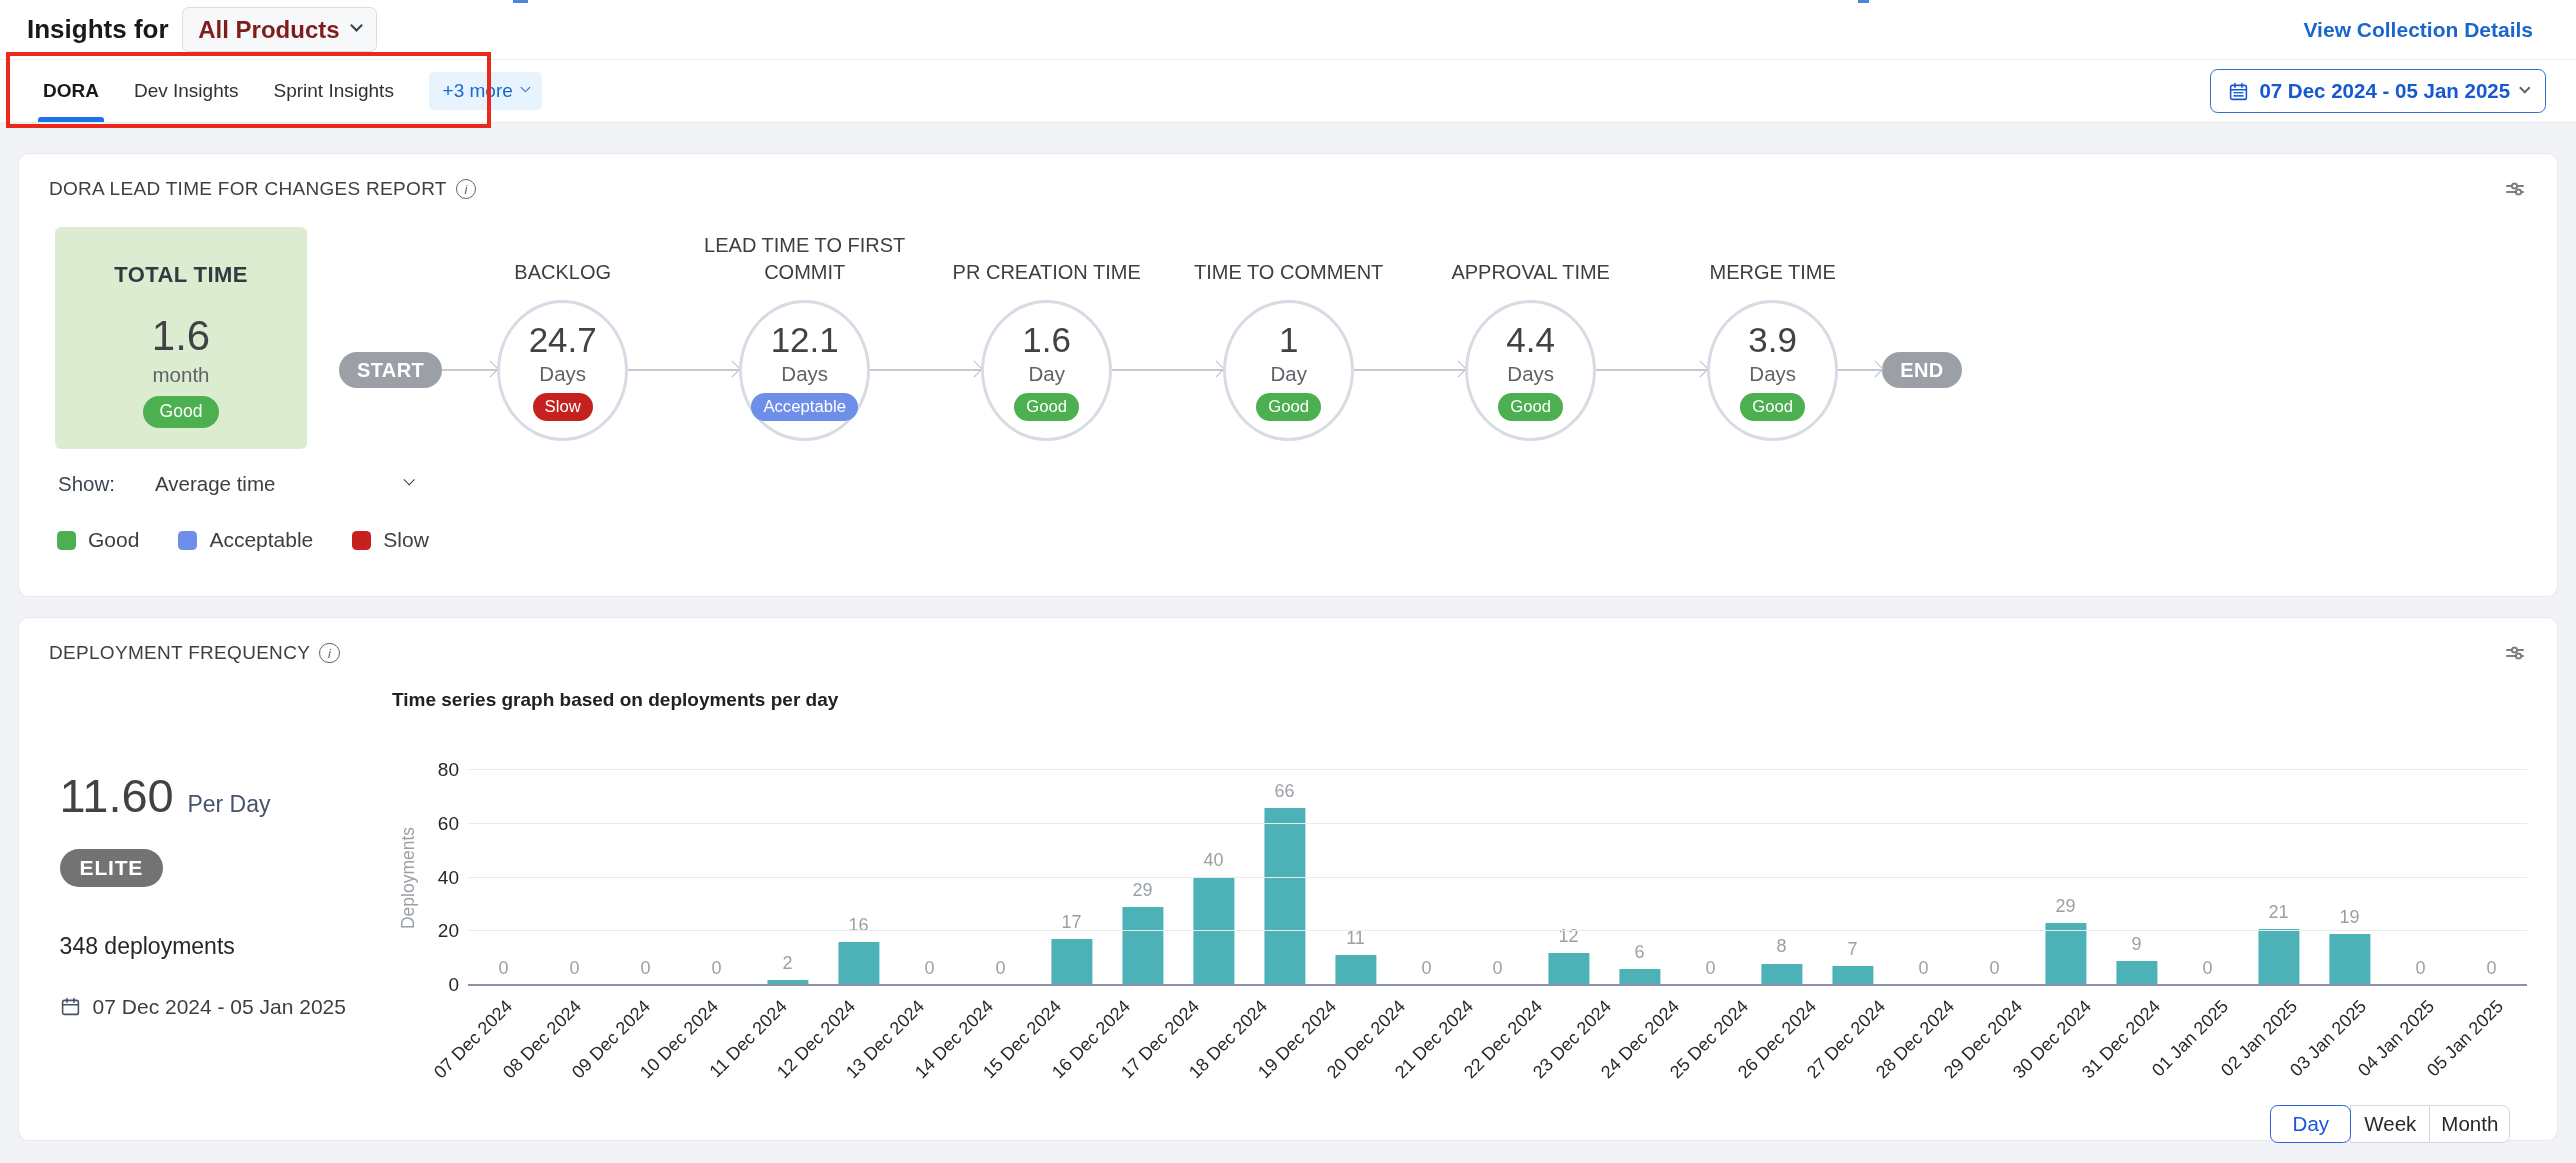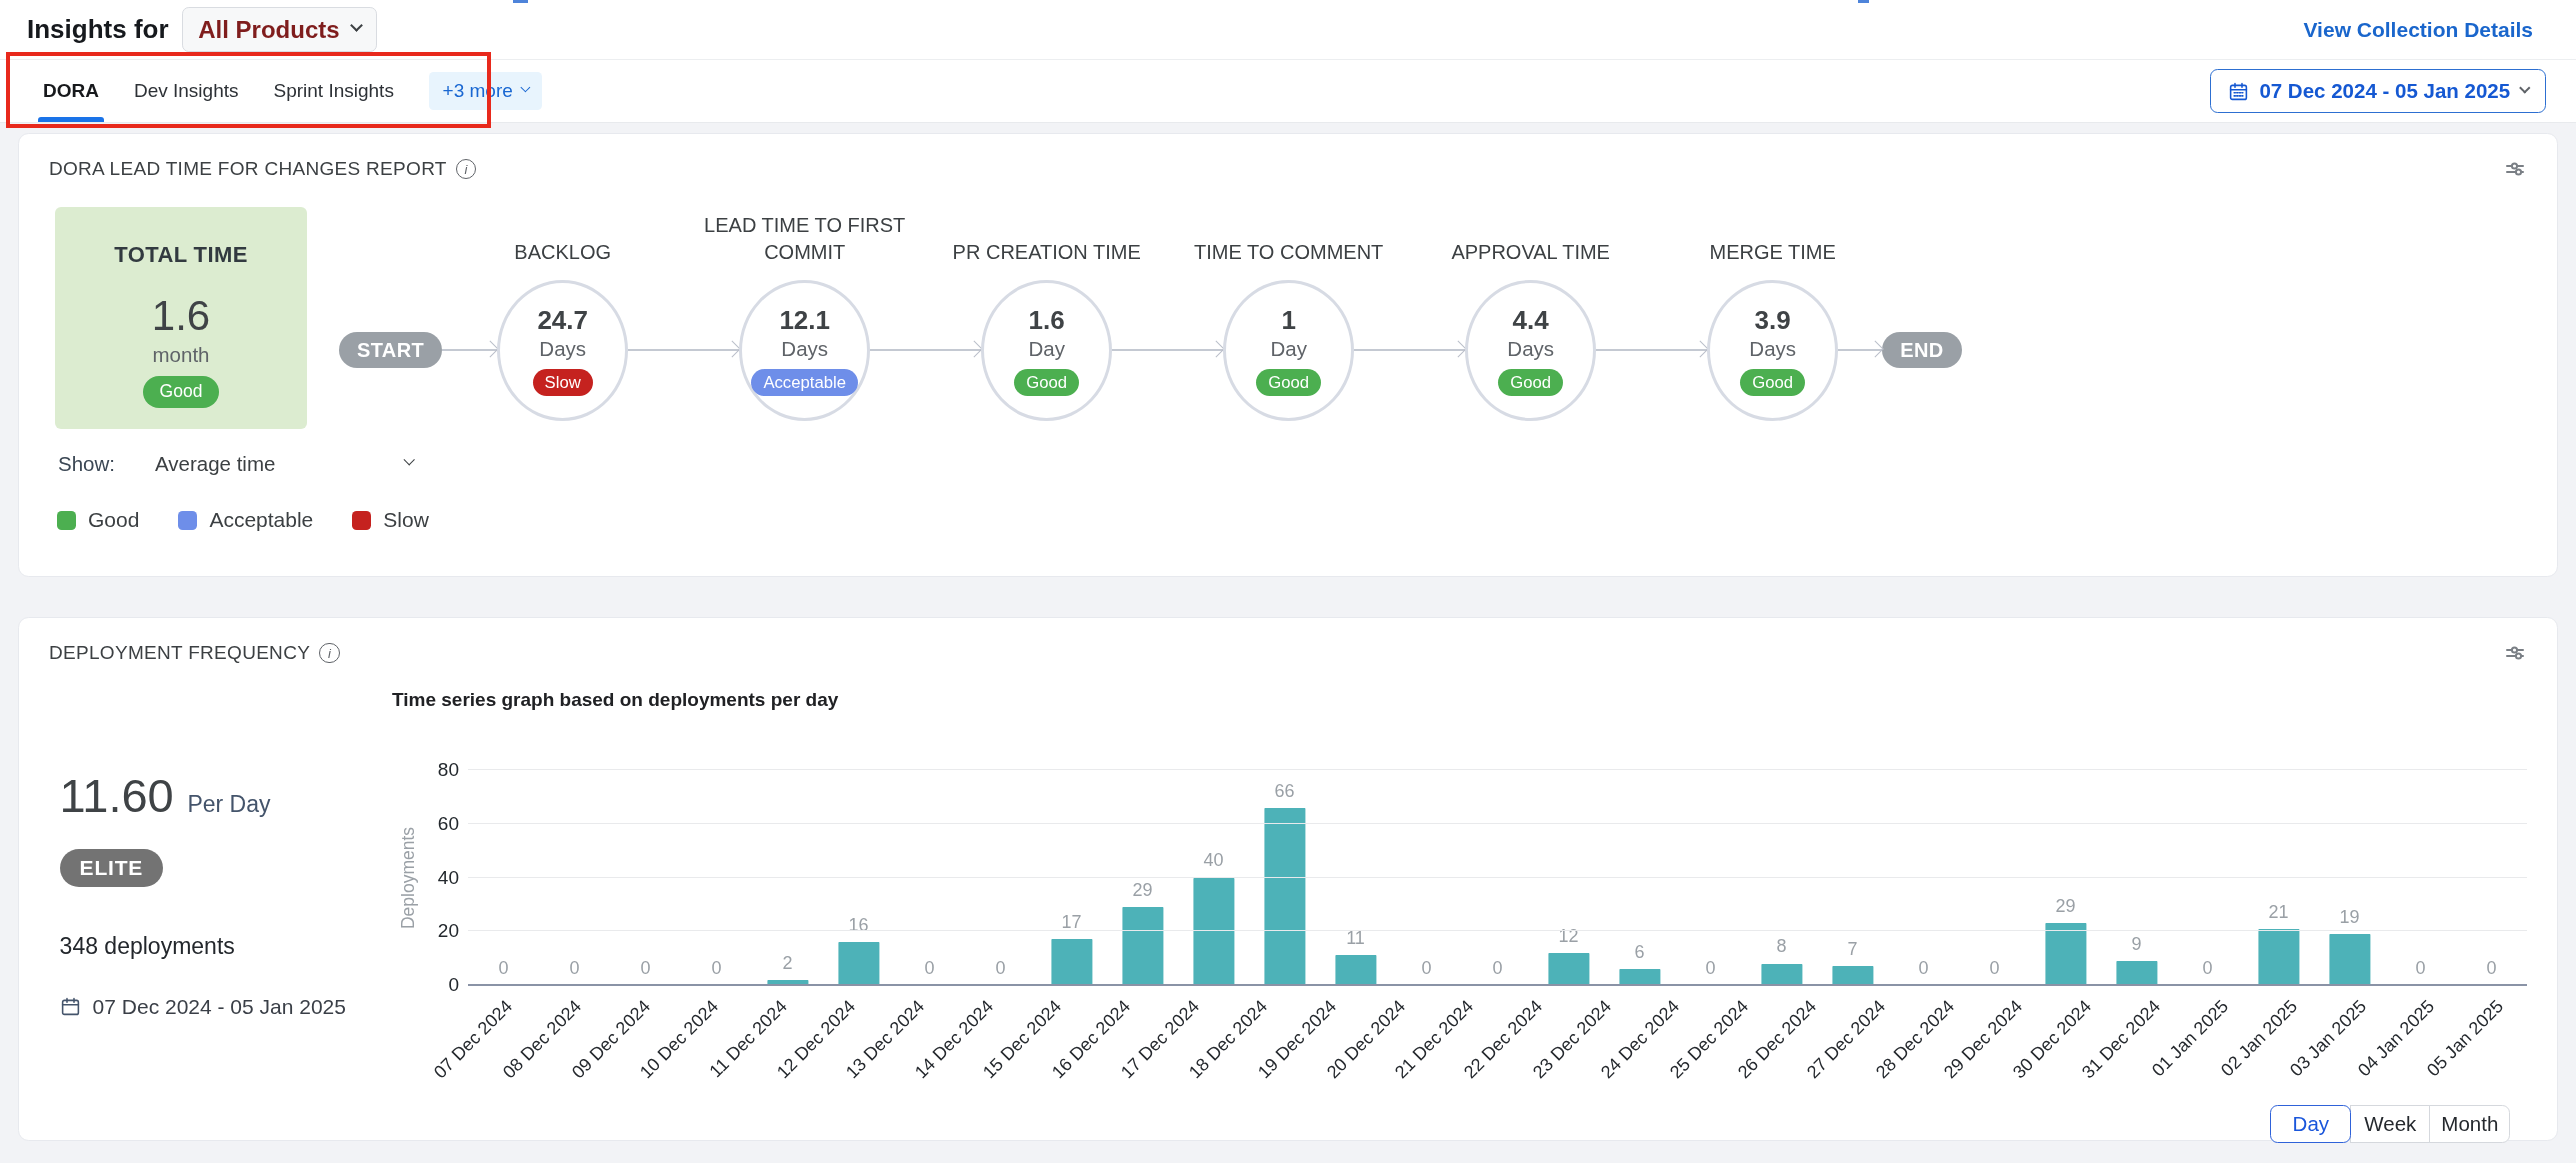--- a/index.html
+++ b/index.html
@@ -43,37 +43,37 @@
   .card { position:absolute; left:18px; width:2540px; background:#fff;
     border:1.5px solid #e7e9ee; border-radius:10.6px; }
   .card-head { display:flex; align-items:center; padding:23px 30px 0 30px; }
   .card-title { font-size:19px; font-weight:500; letter-spacing:0.3px; color:#3c4043; }
   .info-icon { display:inline-flex; align-items:center; justify-content:center; width:20.5px; height:20.5px;
     margin-left:9px; border:1.5px solid #5f6368; border-radius:50%; color:#5f6368; font-size:13px; cursor:pointer; }
   .info-icon::after { content:"i"; }
   .sliders-btn { margin-left:auto; cursor:pointer; display:flex; }
 
   
-  #card-leadtime { top:133px; height:444px; }
+  #card-leadtime { top:153px; height:444px; }
   .flow { display:flex; align-items:flex-start; padding:26px 0 0 36px; }
   .total-card { width:252px; height:222px; background:#dcecd0; border-radius:6px; text-align:center; padding-top:35px; }
   .total-card .t-label { font-size:22px; font-weight:bold; letter-spacing:0.4px; color:#323a40; }
   .total-card .t-value { font-size:42px; font-weight:500; color:#3f4346; margin-top:24px; }
   .total-card .t-unit { font-size:20.5px; color:#5f6368; margin-top:3px; }
   .status-pill { display:inline-block; color:#fff; font-size:17.5px; border-radius:759px; padding:5.3px 16.7px; margin-top:9px; }
   .term-pill { background:#9aa0a6; color:#fff; font-size:20px; font-weight:bold; letter-spacing:0.4px;
     border-radius:759px; padding:6.8px 18px; height:36px; }
   .start-pill { margin-left:32px; margin-top:125px; }
   .end-pill   { margin-top:125px; }
   .stage { position:relative; width:131px; padding-top:73px; flex:none; }
   .stage-label { position:absolute; bottom:155px; left:50%; transform:translateX(-50%);
     width:258px; text-align:center; font-size:20px; line-height:27px; color:#3c4043; }
   .circle { width:131px; height:141px; border:3px solid #d7dbe4; border-radius:50%;
     background:#fff; display:flex; flex-direction:column; align-items:center; justify-content:center; }
-  .circle .v { font-size:26px; font-weight:700; color:#3f4346; }
+  .circle .v { font-size:35px; font-weight:400; color:#3f4346; }
   .circle .u { font-size:20.5px; color:#5f6368; margin-top:1.5px; }
   .circle .status-pill { font-size:16.7px; padding:3.8px 12px; margin-top:7.6px; }
   .arrow { position:relative; height:1.5px; background:#c4c9d2; margin-top:142px; flex:none; }
   .arrow::after { content:""; position:absolute; right:0.8px; top:-6px; width:11.4px; height:11.4px;
     border-top:1.5px solid #b9bec9; border-right:1.5px solid #b9bec9; transform:rotate(45deg); }
   .a-start { width:55px; } .a-mid { width:111px; } .a-end { width:44px; }
   .show-row { display:flex; align-items:center; gap:16px; padding:23px 0 0 39px; font-size:20.5px; cursor:pointer; }
   .show-row .s-label { color:#3b4754; }
   .show-row .s-value { color:#3c4043; margin-left:24px; }
   .show-row .chev { color:#3c4043; width:8.4px; height:8.4px; border-width:1.9px; margin-left:114px; margin-top:-3px; }

